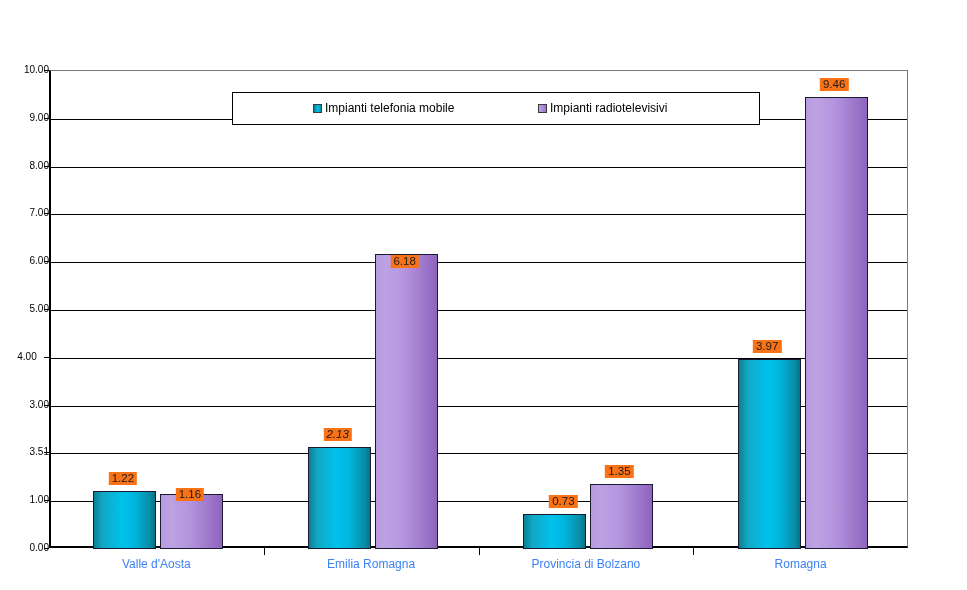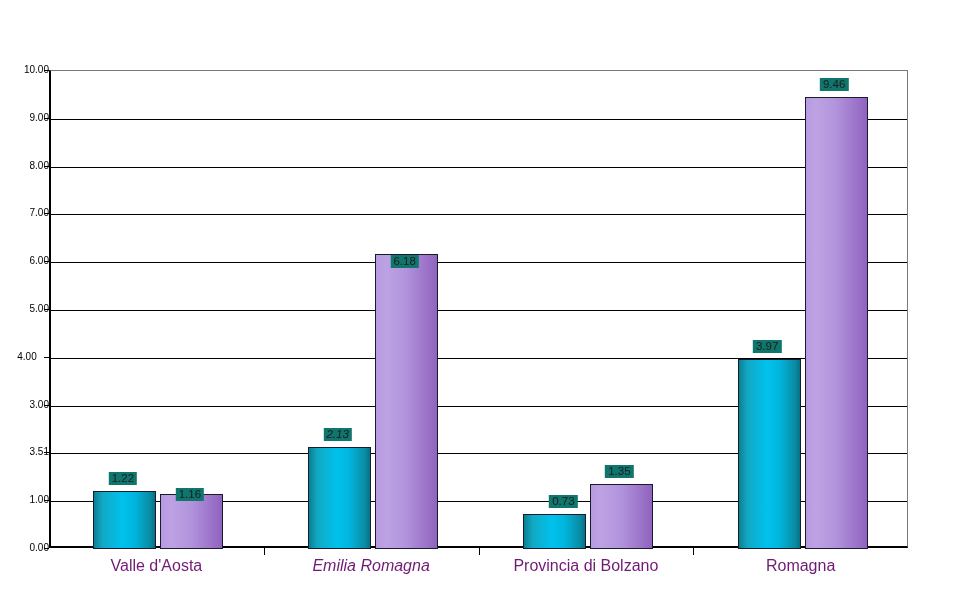--- a/index.html
+++ b/index.html
@@ -76,22 +76,22 @@
   .cat-tick {
     position: absolute;
     top: 548px;
     width: 0;
     height: 7px;
     border-left: 1px solid #000000;
   }
   .cat-label {
     position: absolute;
     top: 557px;
-    font-size: 16px;
-    color: #701a75;
+    font-size: 12px;
+    color: #3b82f6;
     text-align: center;
     white-space: nowrap;
     transform: translateX(-50%);
   }
 
   
   .bar {
     position: absolute;
     box-sizing: border-box;
     border: 1px solid #1a1a2e;
@@ -114,21 +114,21 @@
         #8f63be 100%);
   }
 
   .bar-value {
     position: absolute;
     font-size: 11.5px;
     color: #1b1b1b;
     text-align: center;
     white-space: nowrap;
     transform: translateX(-50%);
-    background: #0f766e;
+    background: #f97316;
     padding: 0 3px;
     line-height: 13px;
   }
 
   
   .legend {
     position: absolute;
     left: 232px;
     top: 92px;
     width: 528px;
@@ -209,27 +209,37 @@
       <div class="bar series0" style="left: 42.375px; top: 419.684px; width: 63px; height: 58.316px;"></div>
       <div class="bar series1" style="left: 109.375px; top: 422.552px; width: 63px; height: 55.448px;"></div>
       <div class="bar series0" style="left: 257.125px; top: 376.186px; width: 63px; height: 101.814px;"></div>
       <div class="bar series1" style="left: 324.125px; top: 182.596px; width: 63px; height: 295.404px;"></div>
       <div class="bar series0" style="left: 471.875px; top: 443.106px; width: 63px; height: 34.894px;"></div>
       <div class="bar series1" style="left: 538.875px; top: 413.47px; width: 63px; height: 64.53px;"></div>
       <div class="bar series0" style="left: 686.625px; top: 288.234px; width: 63px; height: 189.766px;"></div>
       <div class="bar series1" style="left: 753.625px; top: 25.812px; width: 63px; height: 452.188px;"></div>
     </div>
 
+  <div class="legend">
+    <div class="legend-entry e0">
+      <span class="legend-swatch s0"></span>
+      <span class="legend-text">Impianti telefonia mobile</span>
+    </div>
+    <div class="legend-entry e1">
+      <span class="legend-swatch s1"></span>
+      <span class="legend-text">Impianti radiotelevisivi</span>
+    </div>
+  </div>
 
 <div class="cat-tick" style="left: 263.75px;"></div>
     <div class="cat-label" style="left: 156.375px;">Valle d'Aosta</div>
     <div class="bar-value" style="left: 122.875px; top: 471.684px;">1.22</div>
     <div class="bar-value" style="left: 189.875px; top: 488px;">1.16</div>
     <div class="cat-tick" style="left: 478.5px;"></div>
-    <div class="cat-label" style="left: 371.125px; font-style: italic;">Emilia Romagna</div>
+    <div class="cat-label" style="left: 371.125px;">Emilia Romagna</div>
     <div class="bar-value" style="left: 337.625px; top: 428.186px; font-style: italic;">2.13</div>
     <div class="bar-value" style="left: 404.625px; top: 234.596px; margin-top: 20px;">6.18</div>
     <div class="cat-tick" style="left: 693.25px;"></div>
     <div class="cat-label" style="left: 585.875px;">Provincia di Bolzano</div>
     <div class="bar-value" style="left: 552.375px; top: 495.106px; margin-left: 11px;">0.73</div>
     <div class="bar-value" style="left: 619.375px; top: 465.47px;">1.35</div>
     <div class="cat-label" style="left: 800.625px;">Romagna</div>
     <div class="bar-value" style="left: 767.125px; top: 340.234px;">3.97</div>
     <div class="bar-value" style="left: 834.125px; top: 77.812px;">9.46</div>
   </div>

